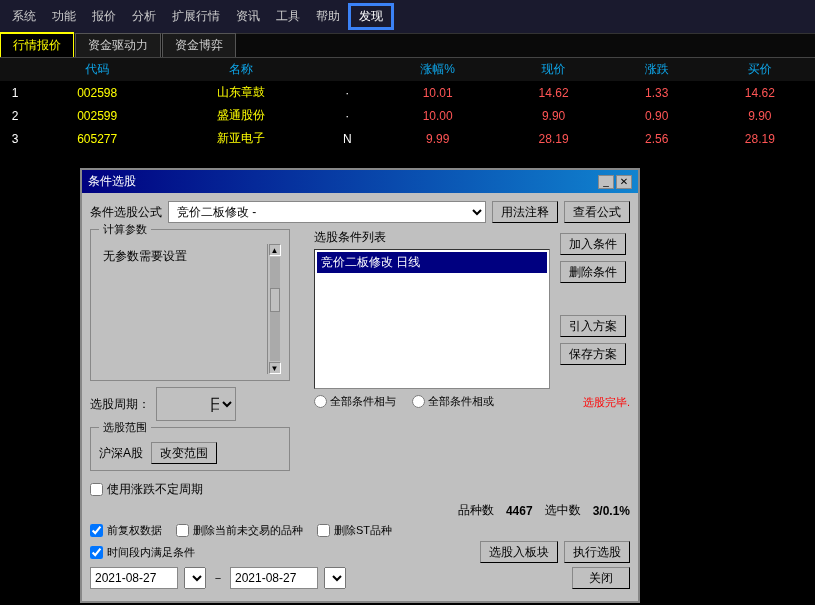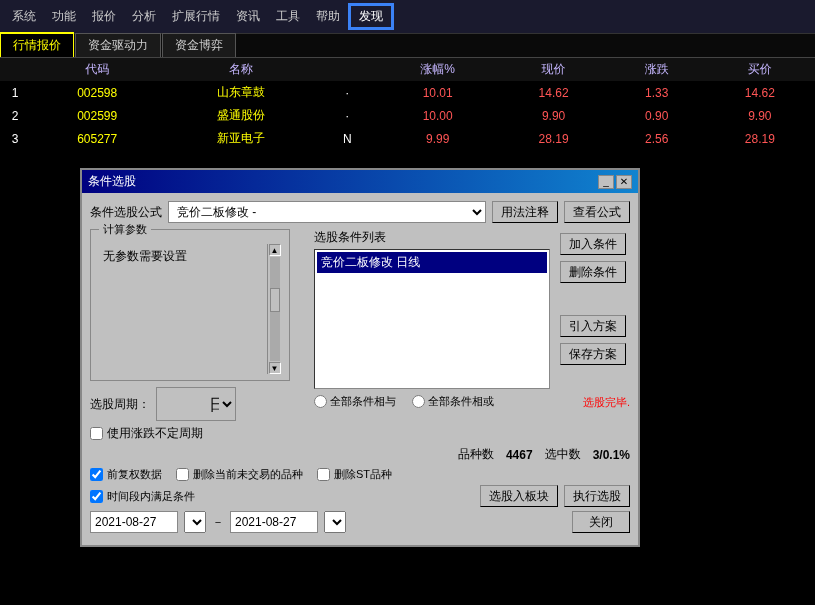--- a/index.html
+++ b/index.html
@@ -53,21 +53,21 @@
       border-color: #ff0 #ff0 #000 #ff0;
       border-top: 2px solid #ff0;
     }
 
     
     .stock-table {
       width: 100%;
       border-collapse: collapse;
     }
     .stock-table th {
-      color: #c4b5fd;
+      color: #0ea5e9;
       padding: 3px 8px;
       text-align: center;
       font-weight: normal;
       font-size: 12px;
       background: #111;
     }
     .stock-table td {
       padding: 3px 8px;
       text-align: center;
       font-size: 12px;
@@ -437,20 +437,27 @@
             </div>
           </div>
 
           <div class="period-row">
             <span class="form-label">选股周期：</span>
             <select class="period-select">
               <option>日线</option>
             </select>
           </div>
 
+          <div class="group-box" style="margin-top:6px;">
+            <span class="group-box-title">选股范围</span>
+            <div class="scope-group" style="margin-top:8px;">
+              <span>沪深A股</span>
+              <button class="btn-win">改变范围</button>
+            </div>
+          </div>
         </div>
 
         <div class="right-col">
           <div style="display:flex;gap:6px;">
 
             <div style="flex:1;">
               <div style="font-size:12px;color:#000;margin-bottom:3px;">选股条件列表</div>
               <div class="condition-list" style="height:140px;">
                 <div class="condition-item selected">竞价二板修改  日线</div>
               </div>

